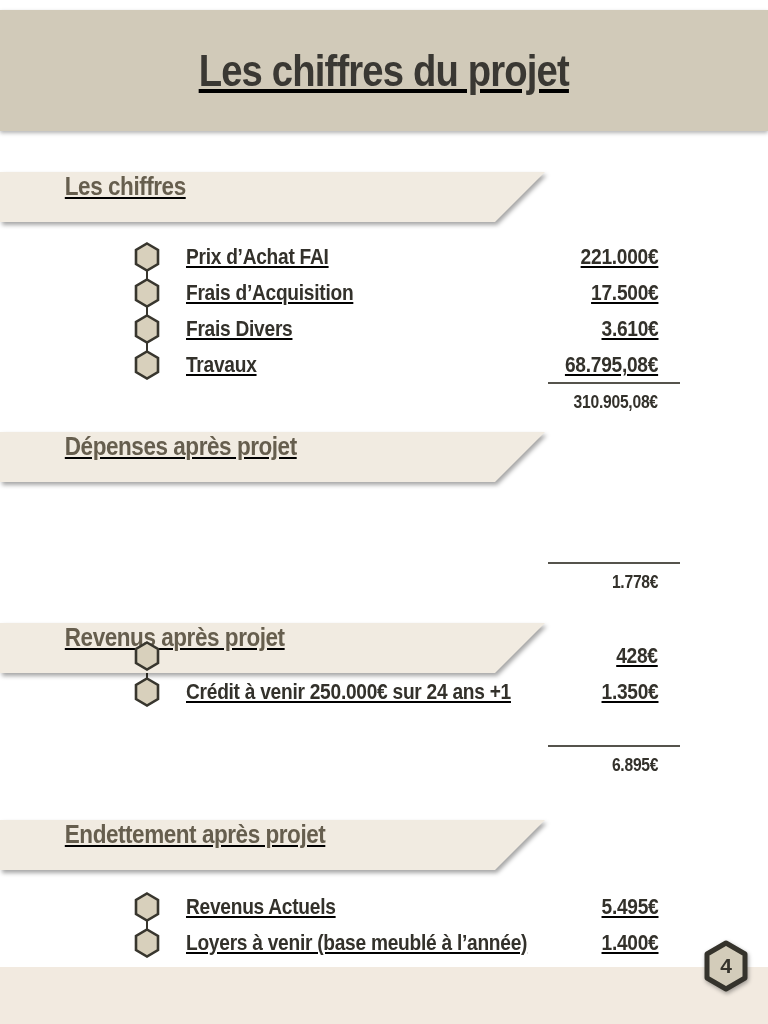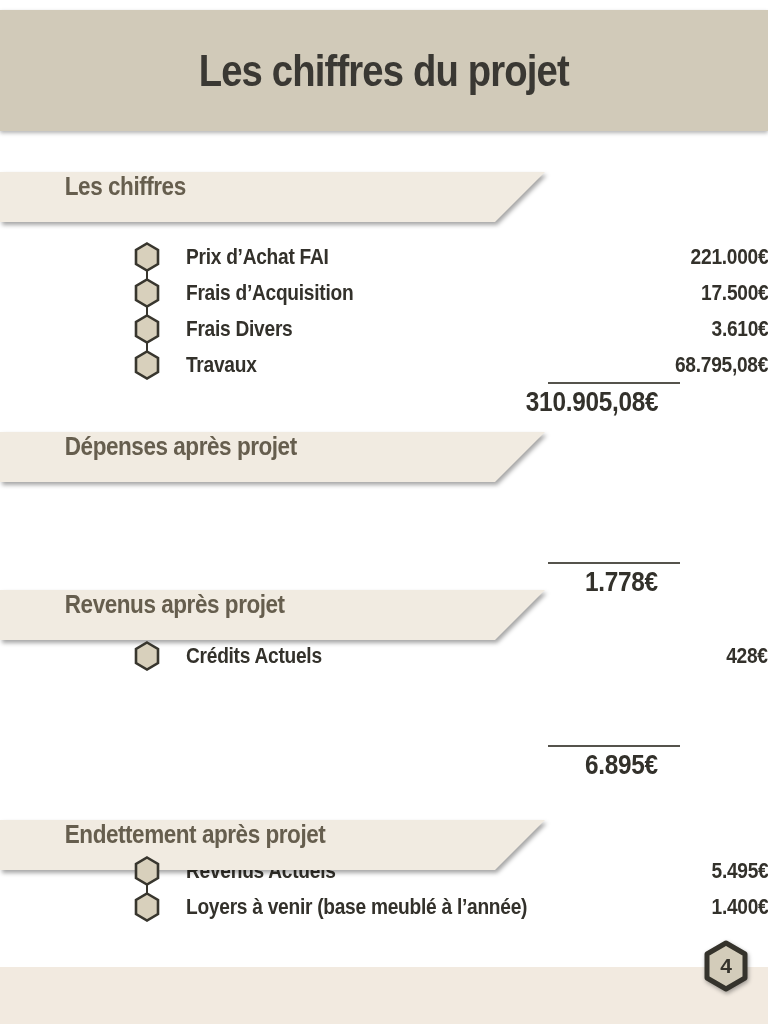--- a/index.html
+++ b/index.html
@@ -2,21 +2,21 @@
 <html><head>
 <meta charset="utf-8">
 <style>
   html,body{margin:0;padding:0;}
   body{
     width:768px;height:1024px;position:relative;overflow:hidden;
     background:#ffffff;
     font-family:"Liberation Sans", sans-serif;
     -webkit-font-smoothing:antialiased;
   }
-  .abs{position:absolute;left:0;right:0;}
+  .abs{position:absolute;left:0;right:0;text-decoration:underline;}
 
   
   .top-banner{
     top:10px;height:121px;background:#d1cab9;
     box-shadow:0 2px 4px rgba(0,0,0,0.30);
     display:flex;align-items:center;justify-content:center;
   }
   .top-banner h1{
     margin:0;font-size:45px;font-weight:700;color:#3a3833;
     letter-spacing:-1px;transform:scaleX(0.85);transform-origin:center;
@@ -36,21 +36,21 @@
     white-space:nowrap;
   }
 
   
   .rows{position:relative;}
   .chain-line{
     position:absolute;left:146px;top:18px;height:calc(100% - 36px);
     width:2px;background:#38362e;
   }
   .row{
-    height:36px;display:flex;align-items:center;
+    height:36px;display:flex;align-items:center;padding-right:110px;
   }
   .hex{margin-left:134px;flex:0 0 auto;display:block;position:relative;z-index:1;}
   .row-label{
     margin-left:26px;font-size:22px;font-weight:700;color:#33312b;
     letter-spacing:-0.3px;transform:scaleX(0.87);transform-origin:left center;
     white-space:nowrap;
   }
   .row-value{
     margin-left:auto;font-size:22px;font-weight:700;color:#33312b;
     letter-spacing:-0.3px;transform:scaleX(0.87);transform-origin:right center;
@@ -58,21 +58,21 @@
   }
 
   
   .total-block{height:38px;}
   .total-sep{
     margin-left:auto;margin-right:88px;width:132px;height:0;
     border-top:2px solid #55534c;
   }
   .total-value{
     text-align:right;padding-right:110px;line-height:36px;
-    font-size:28px;font-weight:700;color:#33312b;letter-spacing:-0.3px;
+    font-size:18px;font-weight:700;color:#33312b;letter-spacing:-0.3px;
   }
   .total-value span{display:inline-block;transform:scaleX(0.87);transform-origin:right center;white-space:nowrap;}
 
   
   .bottom-band{top:967px;height:57px;background:#f2eae0;}
   .page-hex{
     position:absolute;left:703px;top:940px;width:46px;height:52px;
     filter:drop-shadow(1px 2px 2px rgba(0,0,0,0.35));
   }
   .page-hex .digit{
@@ -140,28 +140,35 @@
 
 <div class="abs rows" style="top:494px">
   <div class="chain-line"></div>
   <div class="row">
     <svg class="hex" width="26" height="30" viewBox="0 0 26 30">
         <polygon points="13,1.5 24,8 24,22 13,28.5 2,22 2,8" fill="#d8d0bc" stroke="#38362e" stroke-width="2.6"></polygon>
       </svg>
     <span class="row-label">Crédits Actuels</span>
     <span class="row-value">428€</span>
   </div>
+  <div class="row">
+    <svg class="hex" width="26" height="30" viewBox="0 0 26 30">
+        <polygon points="13,1.5 24,8 24,22 13,28.5 2,22 2,8" fill="#d8d0bc" stroke="#38362e" stroke-width="2.6"></polygon>
+      </svg>
+    <span class="row-label">Crédit à venir 250.000€ sur 24 ans +1</span>
+    <span class="row-value">1.350€</span>
+  </div>
 </div>
 
 <div class="abs total-block" style="top:562px">
   <div class="total-sep"></div>
   <div class="total-value"><span>1.778€</span></div>
 </div>
 
-<div class="abs band" style="top:590px">
+<div class="abs band" style="top:623px">
   <div class="band-inner">
     <span class="band-title">Revenus après projet</span>
   </div>
 </div>
 
 <div class="abs rows" style="top:673px">
   <div class="chain-line"></div>
   <div class="row">
     <svg class="hex" width="26" height="30" viewBox="0 0 26 30">
         <polygon points="13,1.5 24,8 24,22 13,28.5 2,22 2,8" fill="#d8d0bc" stroke="#38362e" stroke-width="2.6"></polygon>

